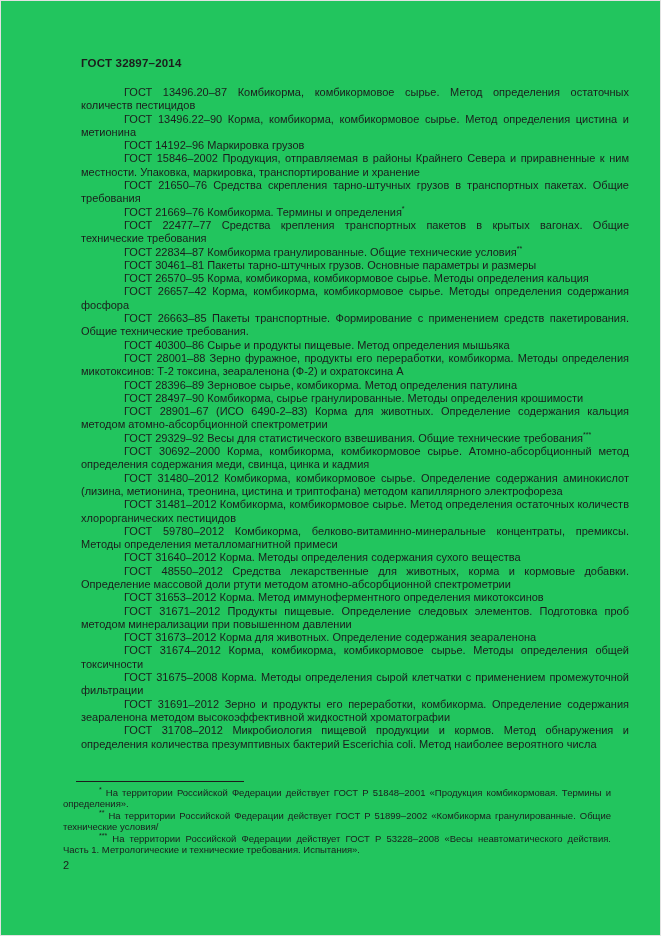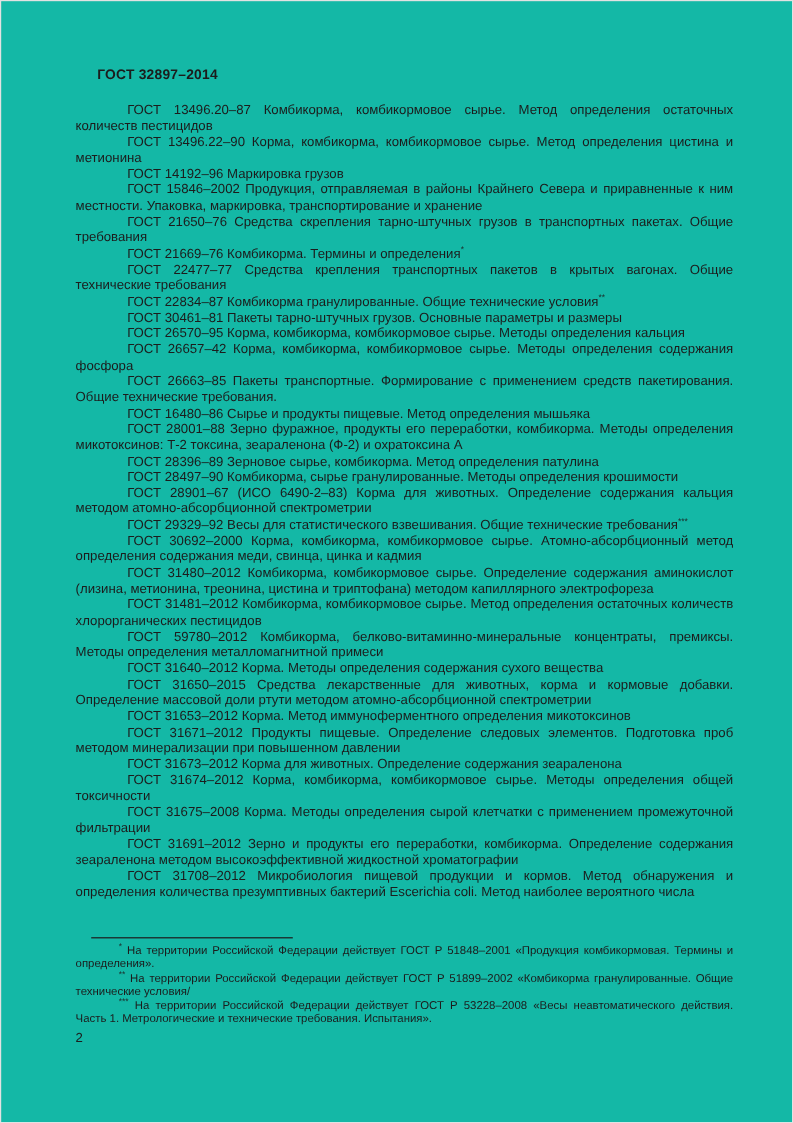--- a/index.html
+++ b/index.html
@@ -4,40 +4,40 @@
 <style>
   html, body {
     margin: 0;
     padding: 0;
     background: #ffffff;
   }
   .page {
     position: relative;
     width: 661px;
     height: 936px;
-    background: #14b8a6;
+    background: #22c55e;
     font-family: "Liberation Sans", "DejaVu Sans", sans-serif;
     color: #1c1c1c;
     box-sizing: border-box;
     border: 1px solid #e2e2e2;
     overflow: hidden;
   }
   .running-header {
     position: absolute;
     top: 56px;
     left: 80px;
     font-size: 11.5px;
     font-weight: bold;
     letter-spacing: 0.2px;
     white-space: nowrap;
   }
   .references {
     position: absolute;
     top: 85px;
-    left: 62px;
+    left: 80px;
     width: 548px;
     font-size: 11px;
     line-height: 13.3px;
     text-align: justify;
   }
   .references p {
     margin: 0;
     padding: 0;
     text-indent: 43px;
   }
@@ -85,32 +85,32 @@
       <p>ГОСТ 14192–96 Маркировка грузов</p>
       <p>ГОСТ 15846–2002 Продукция, отправляемая в районы Крайнего Севера и приравненные к ним местности. Упаковка, маркировка, транспортирование и хранение</p>
       <p>ГОСТ 21650–76 Средства скрепления тарно-штучных грузов в транспортных пакетах. Общие требования</p>
       <p>ГОСТ 21669–76 Комбикорма. Термины и определения<sup>*</sup></p>
       <p>ГОСТ 22477–77 Средства крепления транспортных пакетов в крытых вагонах. Общие технические требования</p>
       <p>ГОСТ 22834–87 Комбикорма гранулированные. Общие технические условия<sup>**</sup></p>
       <p>ГОСТ 30461–81 Пакеты тарно-штучных грузов. Основные параметры и размеры</p>
       <p>ГОСТ 26570–95 Корма, комбикорма, комбикормовое сырье. Методы определения кальция</p>
       <p>ГОСТ 26657–42 Корма, комбикорма, комбикормовое сырье. Методы определения содержания фосфора</p>
       <p>ГОСТ 26663–85 Пакеты транспортные. Формирование с применением средств пакетирования. Общие технические требования.</p>
-      <p>ГОСТ 16480–86 Сырье и продукты пищевые. Метод определения мышьяка</p>
+      <p>ГОСТ 40300–86 Сырье и продукты пищевые. Метод определения мышьяка</p>
       <p>ГОСТ 28001–88 Зерно фуражное, продукты его переработки, комбикорма. Методы определения микотоксинов: Т-2 токсина, зеараленона (Ф-2) и охратоксина А</p>
       <p>ГОСТ 28396–89 Зерновое сырье, комбикорма. Метод определения патулина</p>
       <p>ГОСТ 28497–90 Комбикорма, сырье гранулированные. Методы определения крошимости</p>
       <p>ГОСТ 28901–67 (ИСО 6490-2–83) Корма для животных. Определение содержания кальция методом атомно-абсорбционной спектрометрии</p>
       <p>ГОСТ 29329–92 Весы для статистического взвешивания. Общие технические требования<sup>***</sup></p>
       <p>ГОСТ 30692–2000 Корма, комбикорма, комбикормовое сырье. Атомно-абсорбционный метод определения содержания меди, свинца, цинка и кадмия</p>
       <p>ГОСТ 31480–2012 Комбикорма, комбикормовое сырье. Определение содержания аминокислот (лизина, метионина, треонина, цистина и триптофана) методом капиллярного электрофореза</p>
       <p>ГОСТ 31481–2012 Комбикорма, комбикормовое сырье. Метод определения остаточных количеств хлорорганических пестицидов</p>
       <p>ГОСТ 59780–2012 Комбикорма, белково-витаминно-минеральные концентраты, премиксы. Методы определения металломагнитной примеси</p>
       <p>ГОСТ 31640–2012 Корма. Методы определения содержания сухого вещества</p>
-      <p>ГОСТ 31650–2015 Средства лекарственные для животных, корма и кормовые добавки. Определение массовой доли ртути методом атомно-абсорбционной спектрометрии</p>
+      <p>ГОСТ 48550–2012 Средства лекарственные для животных, корма и кормовые добавки. Определение массовой доли ртути методом атомно-абсорбционной спектрометрии</p>
       <p>ГОСТ 31653–2012 Корма. Метод иммуноферментного определения микотоксинов</p>
       <p>ГОСТ 31671–2012 Продукты пищевые. Определение следовых элементов. Подготовка проб методом минерализации при повышенном давлении</p>
       <p>ГОСТ 31673–2012 Корма для животных. Определение содержания зеараленона</p>
       <p>ГОСТ 31674–2012 Корма, комбикорма, комбикормовое сырье. Методы определения общей токсичности</p>
       <p>ГОСТ 31675–2008 Корма. Методы определения сырой клетчатки с применением промежуточной фильтрации</p>
       <p>ГОСТ 31691–2012 Зерно и продукты его переработки, комбикорма. Определение содержания зеараленона методом высокоэффективной жидкостной хроматографии</p>
       <p>ГОСТ 31708–2012 Микробиология пищевой продукции и кормов. Метод обнаружения и определения количества презумптивных бактерий Escerichia coli. Метод наиболее вероятного числа</p>
     </div>
 
   <div class="footnotes">

